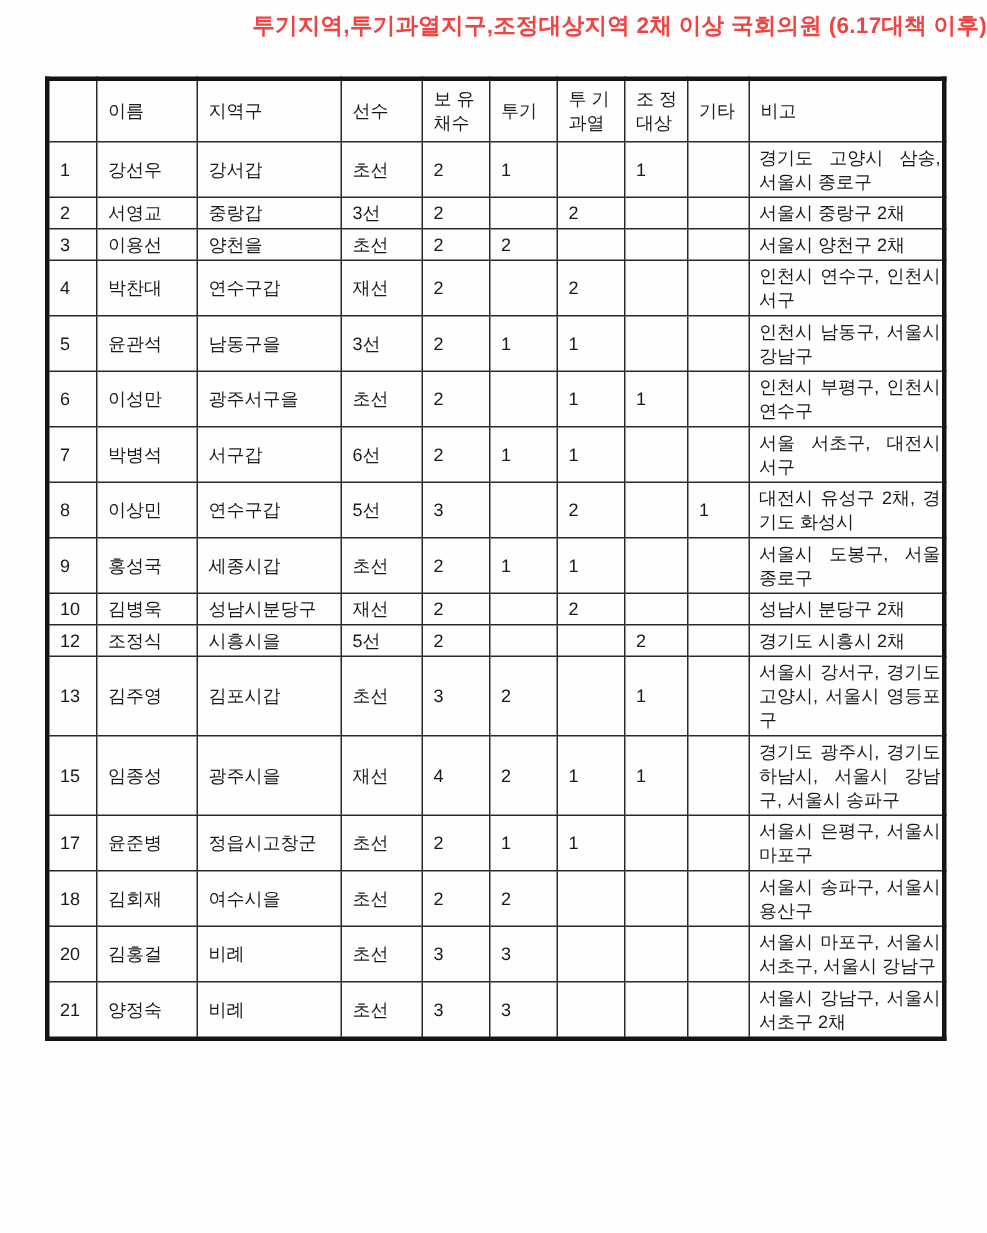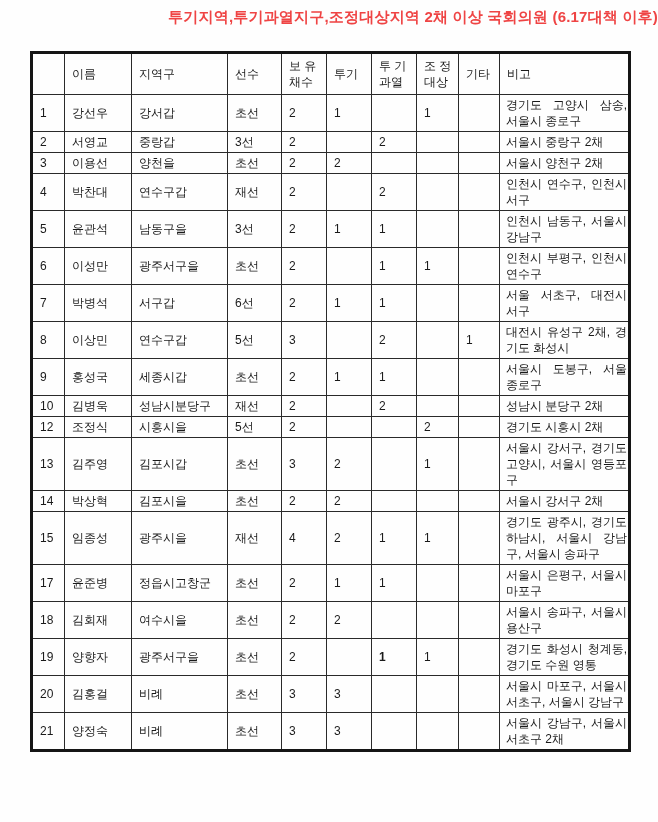--- a/index.html
+++ b/index.html
@@ -233,32 +233,20 @@
           <td>김포시갑</td>
           <td>초선</td>
           <td>3</td>
           <td>2</td>
           <td></td>
           <td>1</td>
           <td></td>
           <td class="remark">서울시 강서구, 경기도 고양시, 서울시 영등포구</td>
         </tr>
         <tr>
-          <td>14</td>
-          <td>박상혁</td>
-          <td>김포시을</td>
-          <td>초선</td>
-          <td>2</td>
-          <td>2</td>
-          <td></td>
-          <td></td>
-          <td></td>
-          <td class="remark">서울시 강서구 2채</td>
-        </tr>
-        <tr>
           <td>15</td>
           <td>임종성</td>
           <td>광주시을</td>
           <td>재선</td>
           <td>4</td>
           <td>2</td>
           <td>1</td>
           <td>1</td>
           <td></td>
           <td class="remark">경기도 광주시, 경기도 하남시, 서울시 강남구, 서울시 송파구</td>
@@ -281,32 +269,20 @@
           <td>여수시을</td>
           <td>초선</td>
           <td>2</td>
           <td>2</td>
           <td></td>
           <td></td>
           <td></td>
           <td class="remark">서울시 송파구, 서울시 용산구</td>
         </tr>
         <tr>
-          <td>19</td>
-          <td>양향자</td>
-          <td>광주서구을</td>
-          <td>초선</td>
-          <td>2</td>
-          <td></td>
-          <td class="bold">1</td>
-          <td>1</td>
-          <td></td>
-          <td class="remark">경기도 화성시 청계동, 경기도 수원 영통</td>
-        </tr>
-        <tr>
           <td>20</td>
           <td>김홍걸</td>
           <td>비례</td>
           <td>초선</td>
           <td>3</td>
           <td>3</td>
           <td></td>
           <td></td>
           <td></td>
           <td class="remark">서울시 마포구, 서울시 서초구, 서울시 강남구</td>

